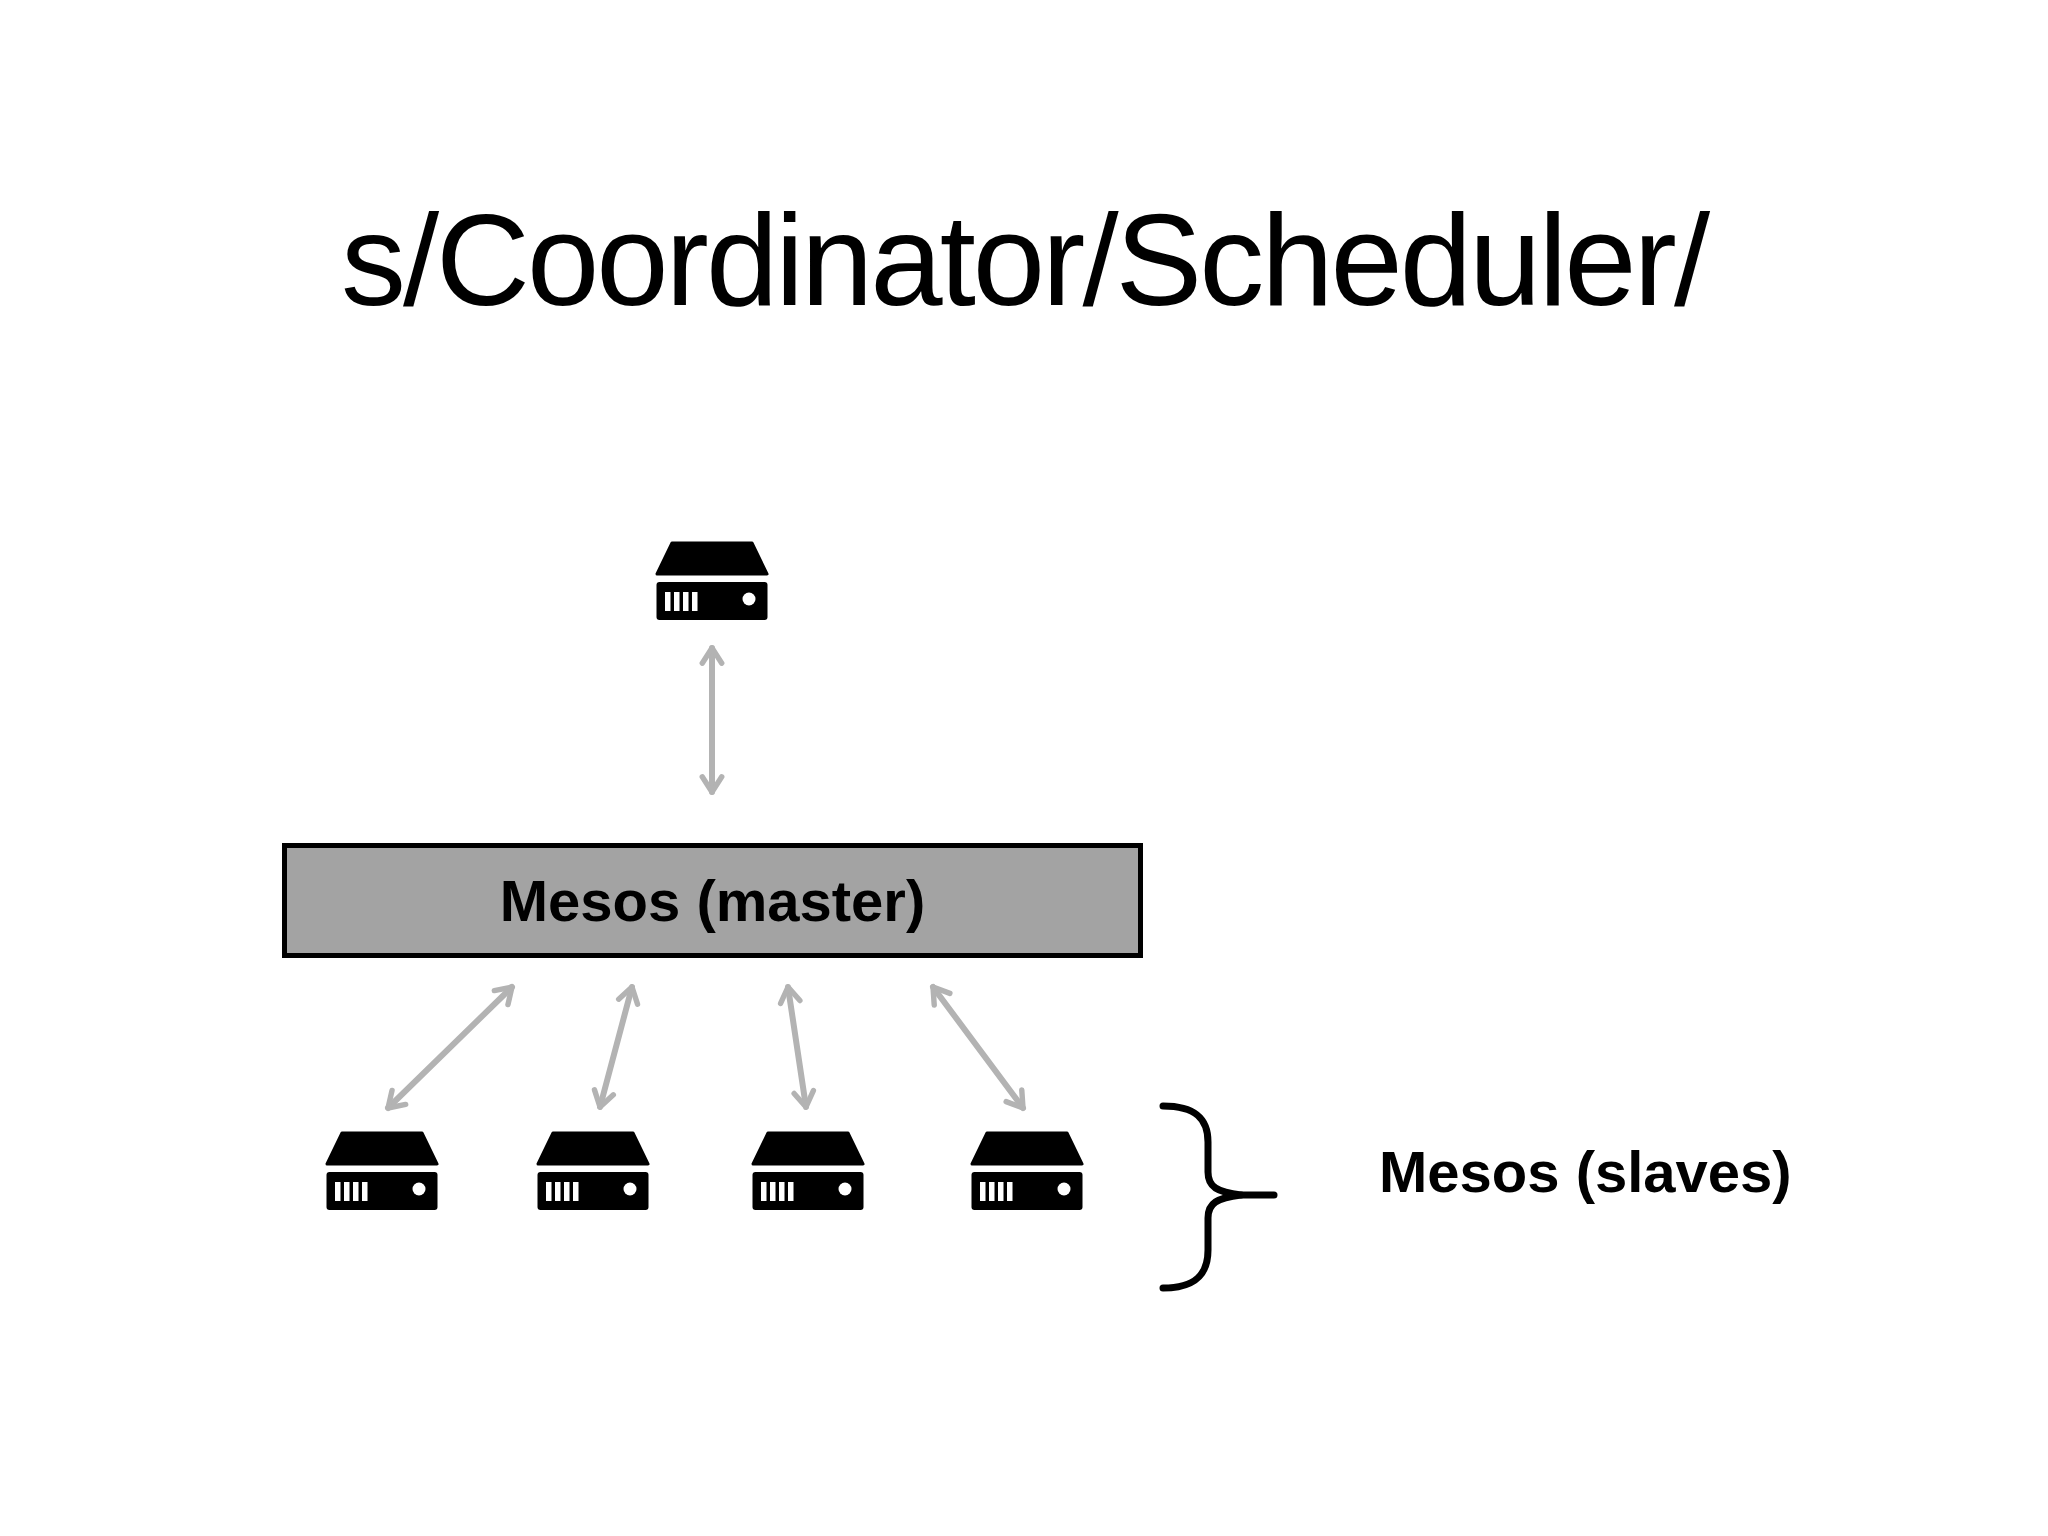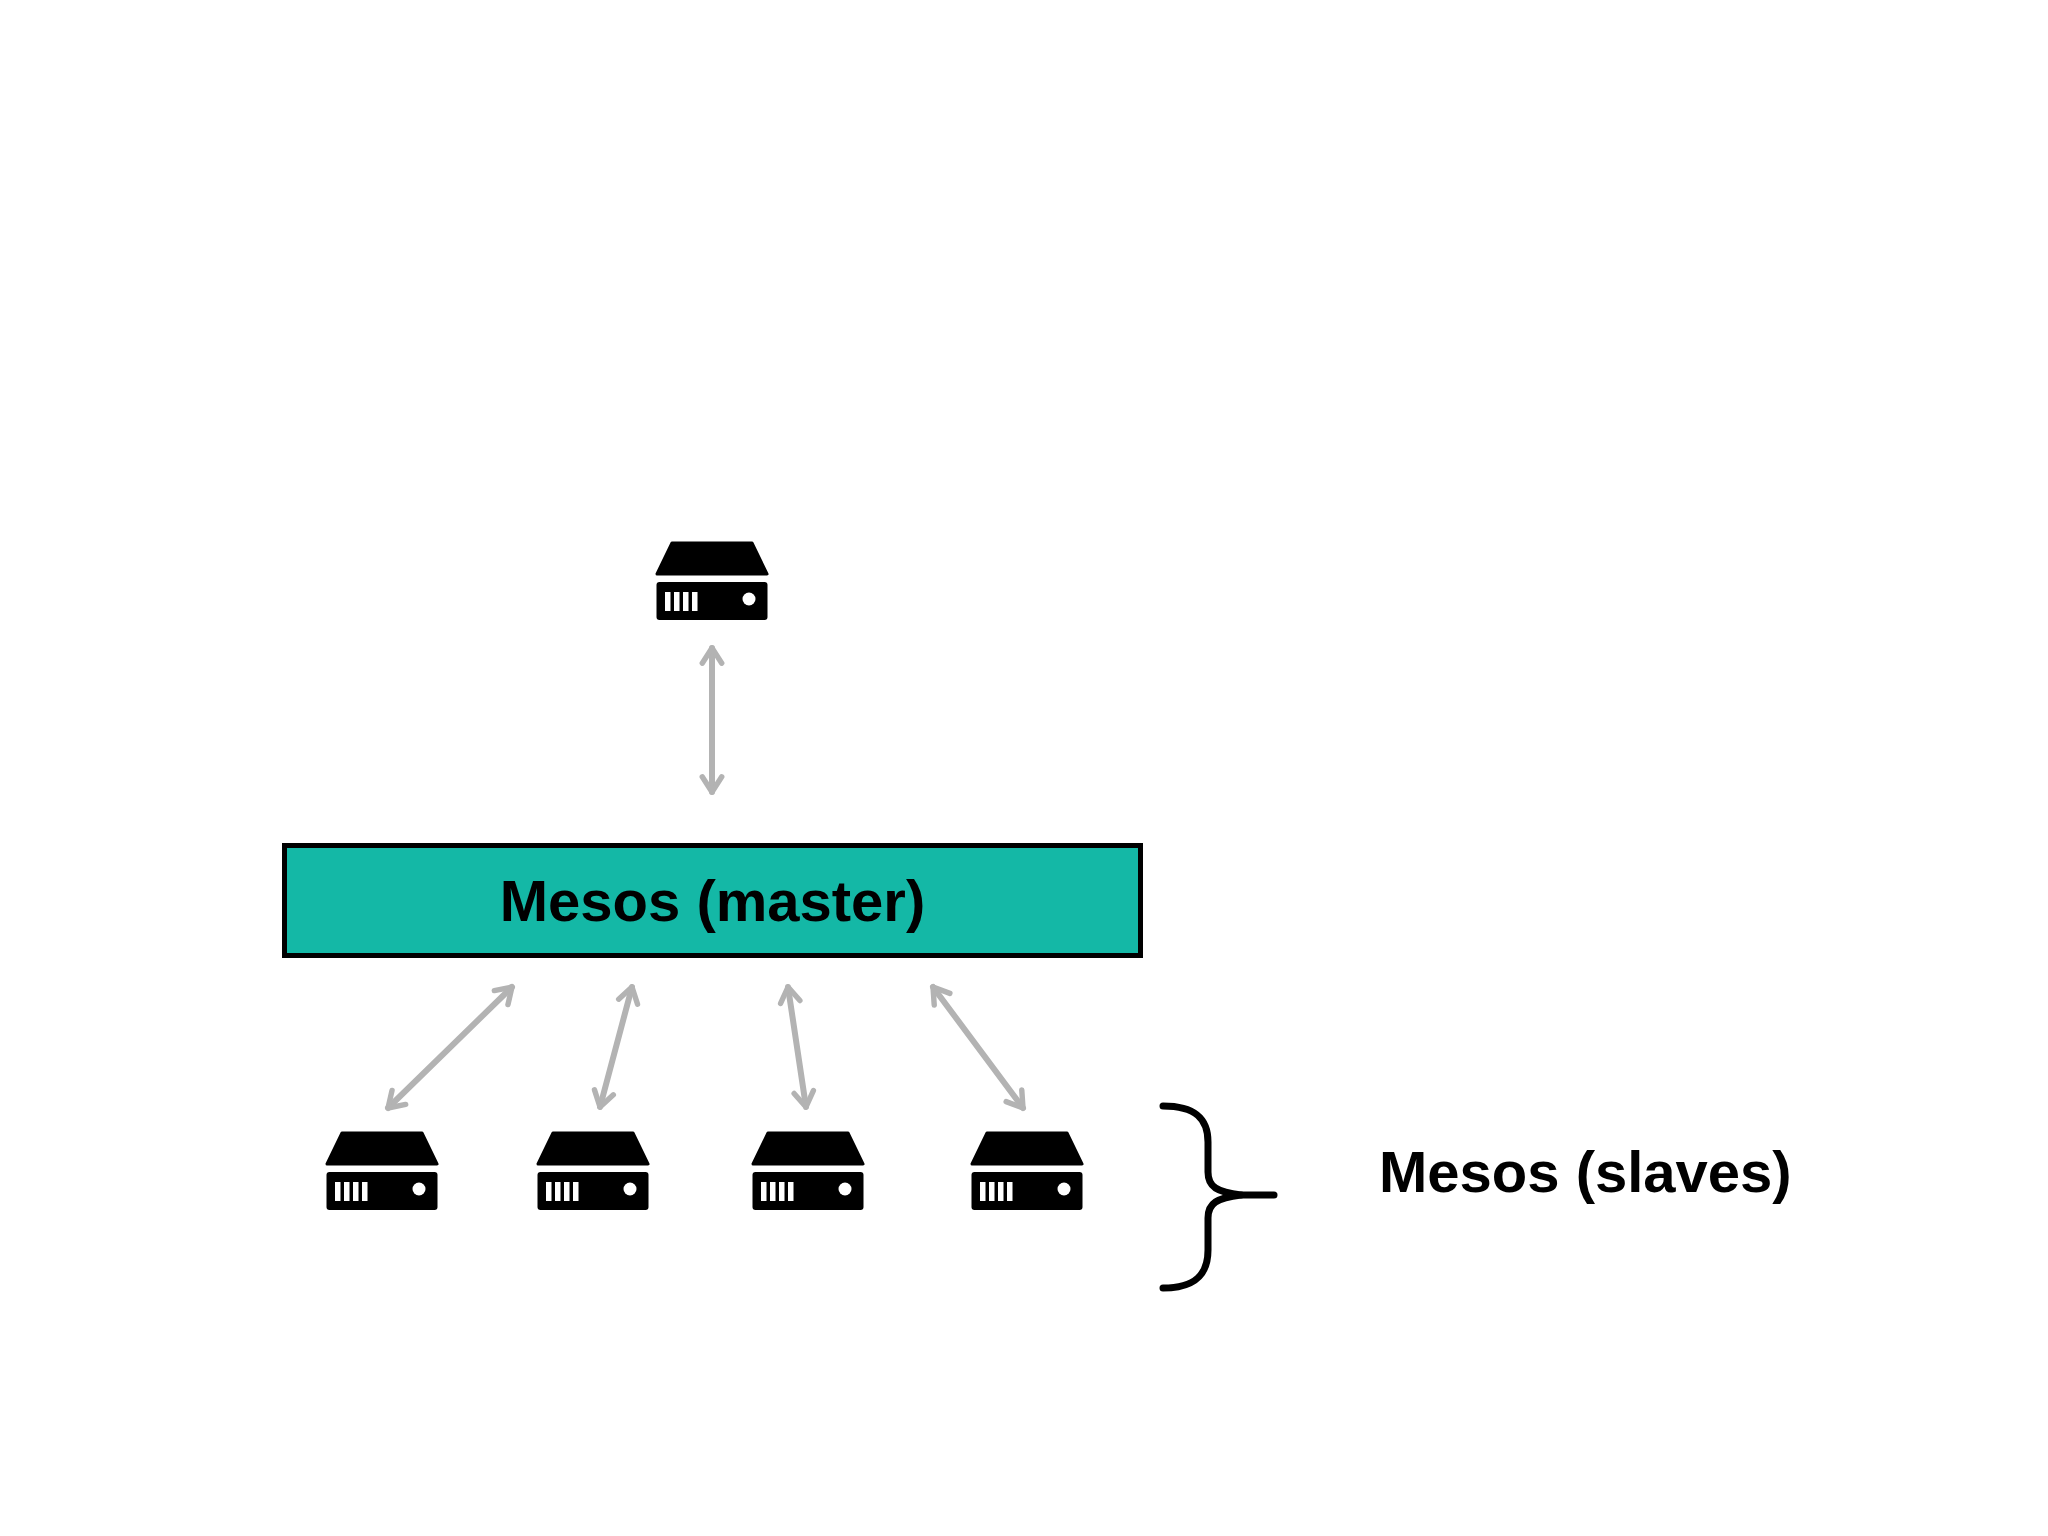--- a/index.html
+++ b/index.html
@@ -44,21 +44,21 @@
   }
   .slaves-label {
     left: 1352px; top: 1137px; margin-left: 27px;
   }
   .master-box {
     position: absolute;
     left: 282px; top: 843px;
     width: 861px; height: 115px;
     box-sizing: border-box;
     border: 5px solid #000000;
-    background: #14b8a6;
+    background: #a3a3a3;
     display: flex;
     align-items: center;
     justify-content: center;
   }
   .master-box span {
     font-weight: 700;
     font-size: 58px;
     color: #000000;
     white-space: nowrap;
   }
@@ -91,20 +91,21 @@
         <rect x="28" y="51" width="5.5" height="19" fill="#ffffff"></rect>
         <rect x="37" y="51" width="5.5" height="19" fill="#ffffff"></rect>
         <circle cx="94" cy="58" r="6.5" fill="#ffffff"></circle>
       </symbol>
       <marker id="arrowhead" viewBox="0 0 24 24" refX="19" refY="12" markerWidth="26" markerHeight="26" markerUnits="userSpaceOnUse" orient="auto-start-reverse">
         <path d="M5,3 L19,12 L5,21" fill="none" stroke="#b3b3b3" stroke-width="5" stroke-linecap="round" stroke-linejoin="round"></path>
       </marker>
     </defs>
   </svg>
 
+  <h1 class="title">s/Coordinator/Scheduler/</h1>
 
   <svg class="server scheduler-server" viewBox="0 0 114 80">
     <use href="#server"></use>
   </svg>
 
   <svg class="connectors" viewBox="0 0 2048 1536">
     <g stroke="#b3b3b3" stroke-width="6" stroke-linecap="round">
       <line x1="712" y1="648" x2="712" y2="792" marker-start="url(#arrowhead)" marker-end="url(#arrowhead)"></line>
       <line x1="512" y1="987" x2="388" y2="1108" marker-start="url(#arrowhead)" marker-end="url(#arrowhead)"></line>
       <line x1="632" y1="987" x2="600" y2="1107" marker-start="url(#arrowhead)" marker-end="url(#arrowhead)"></line>

